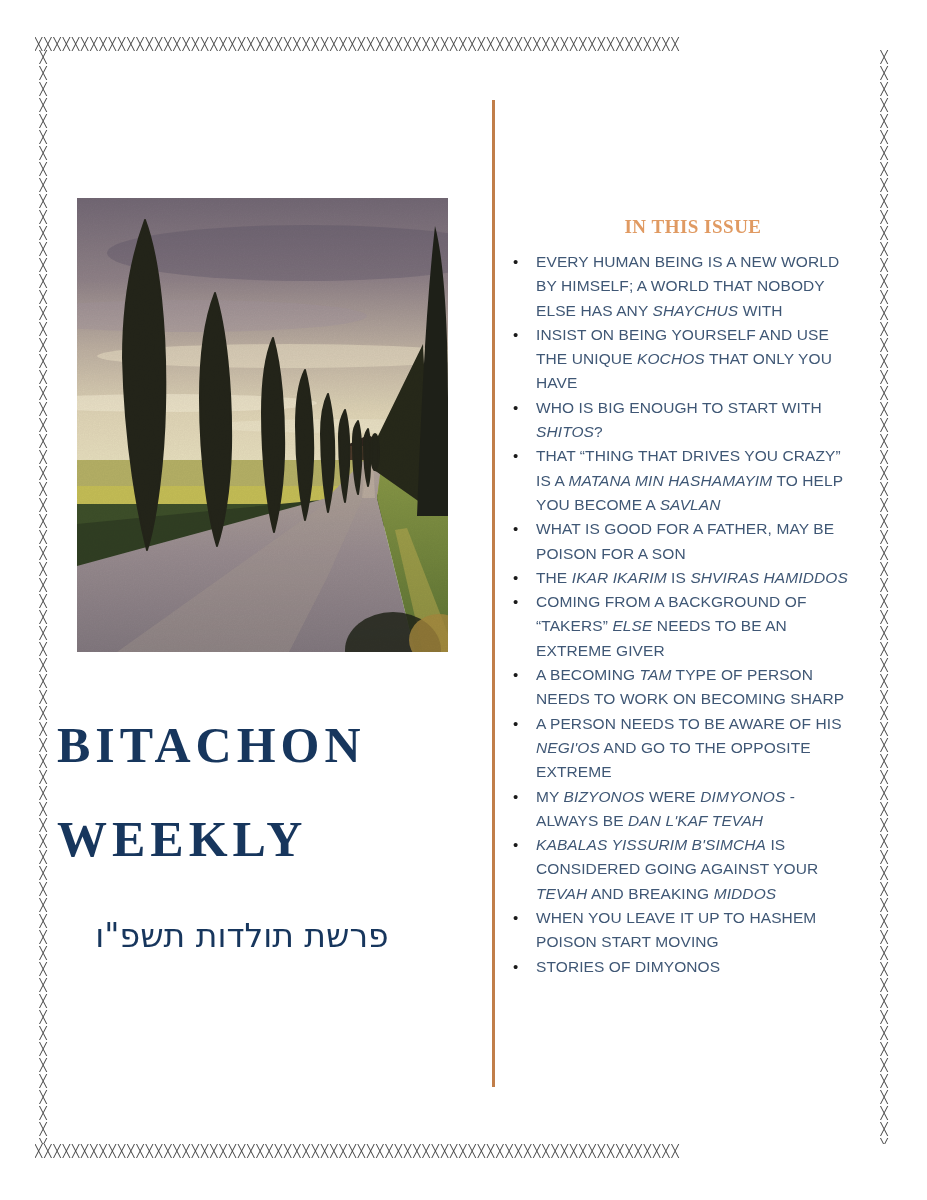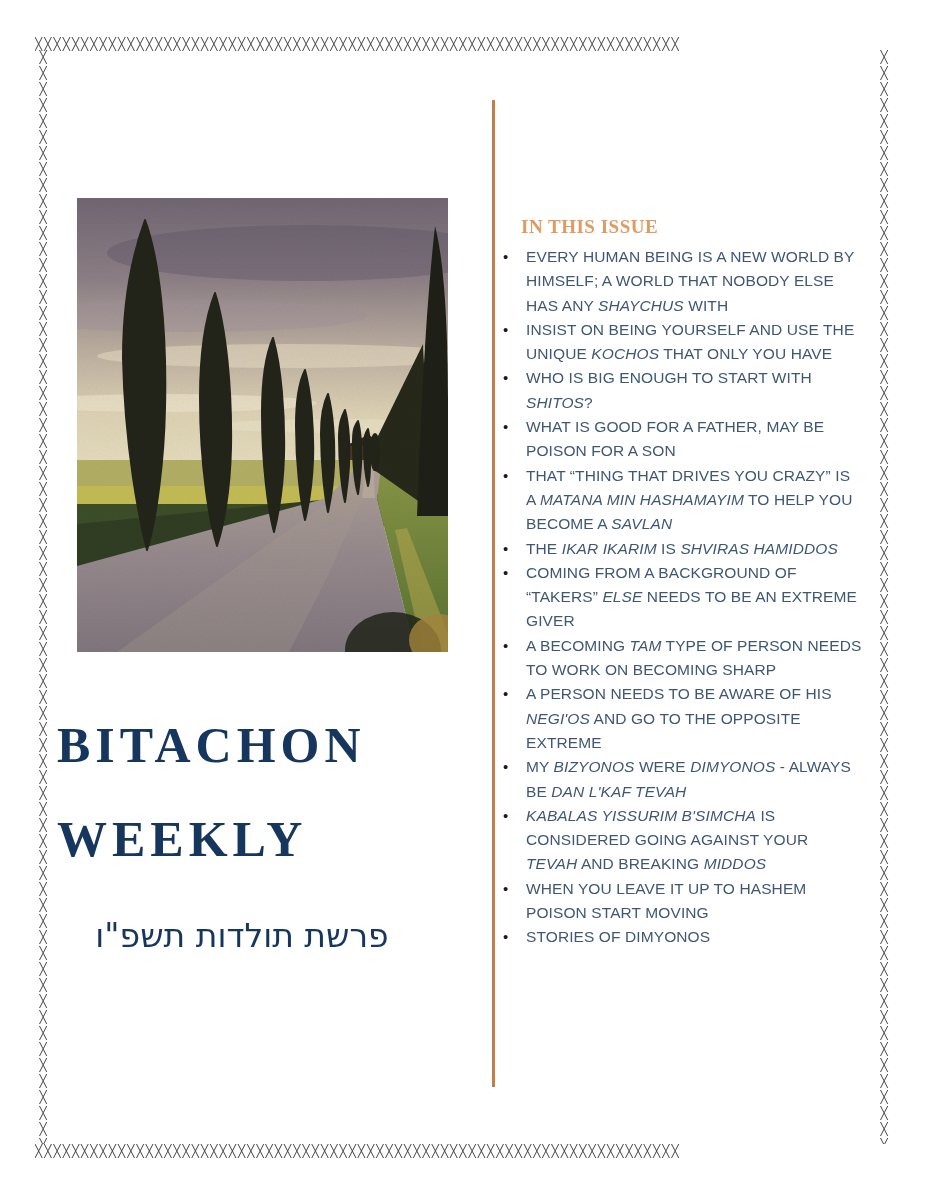--- a/index.html
+++ b/index.html
@@ -37,23 +37,23 @@
   
   .divider {
     position:absolute; left:492px; top:100px; width:3px; height:987px;
     background:var(--divider, #c17e49);
   }
   
   .right-col { position:absolute; left:497px; top:216px; width:368px; }
   .issue-heading {
     font-family:"Liberation Serif", serif; font-weight:bold;
     color:var(--heading, #e09a62); font-size:19px; letter-spacing:0.5px;
-    padding-left:24px; margin:0 0 7px 0;
+    padding-left:24px; margin:0 0 7px 0;text-align:center;
   }
-  ul.issue-list { margin:2px; padding:0; list-style:none; }
+  ul.issue-list { margin:12px; padding:0; list-style:none; }
   ul.issue-list li {
     position:relative; padding-left:27px; margin:0;
     color:var(--list-text, #3f5775); font-size:15.5px; line-height:24.3px;
     letter-spacing:0.1px;
   }
   ul.issue-list li::before {
     content:"\2022"; position:absolute; left:4px; top:0;
     color:var(--bullet, #1a1a1a); font-size:15px;
   }
   ul.issue-list i { font-style:italic; }
@@ -157,22 +157,22 @@
   <div class="hebrew" dir="rtl">פרשת תולדות תשפ"ו</div>
 
   <div class="divider"></div>
 
   <div class="right-col">
     <div class="issue-heading">IN THIS ISSUE</div>
     <ul class="issue-list">
         <li><span>EVERY HUMAN BEING IS A NEW WORLD BY HIMSELF; A WORLD THAT NOBODY ELSE HAS ANY </span><i>SHAYCHUS</i><span> WITH</span></li>
         <li><span>INSIST ON BEING YOURSELF AND USE THE UNIQUE </span><i>KOCHOS</i><span> THAT ONLY YOU HAVE</span></li>
         <li><span>WHO IS BIG ENOUGH TO START WITH </span><i>SHITOS</i><span>?</span></li>
+        <li><span>THAT “THING THAT DRIVES YOU CRAZY” IS A </span><i>MATANA MIN HASHAMAYIM</i><span> TO HELP YOU BECOME A </span><i>SAVLAN</i></li>
         <li><span>WHAT IS GOOD FOR A FATHER, MAY BE POISON FOR A SON</span></li>
-        <li><span>THAT “THING THAT DRIVES YOU CRAZY” IS A </span><i>MATANA MIN HASHAMAYIM</i><span> TO HELP YOU BECOME A </span><i>SAVLAN</i></li>
         <li><span>THE </span><i>IKAR IKARIM</i><span> IS </span><i>SHVIRAS HAMIDDOS</i></li>
         <li><span>COMING FROM A BACKGROUND OF “TAKERS” </span><i>ELSE</i><span> NEEDS TO BE AN EXTREME GIVER</span></li>
         <li><span>A BECOMING </span><i>TAM</i><span> TYPE OF PERSON NEEDS TO WORK ON BECOMING SHARP</span></li>
         <li><span>A PERSON NEEDS TO BE AWARE OF HIS </span><i>NEGI'OS</i><span> AND GO TO THE OPPOSITE EXTREME</span></li>
         <li><span>MY </span><i>BIZYONOS</i><span> WERE </span><i>DIMYONOS</i><span> - ALWAYS BE </span><i>DAN L'KAF TEVAH</i></li>
         <li><i>KABALAS YISSURIM B'SIMCHA</i><span> IS CONSIDERED GOING AGAINST YOUR </span><i>TEVAH</i><span> AND BREAKING </span><i>MIDDOS</i></li>
         <li><span>WHEN YOU LEAVE IT UP TO HASHEM POISON START MOVING</span></li>
         <li><span>STORIES OF DIMYONOS</span></li>
       </ul>
   </div>

